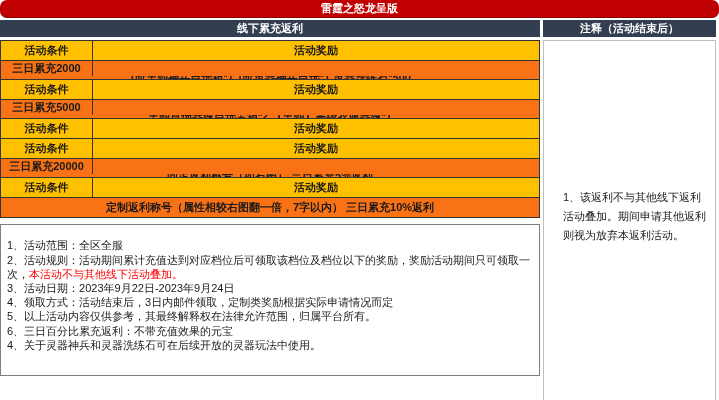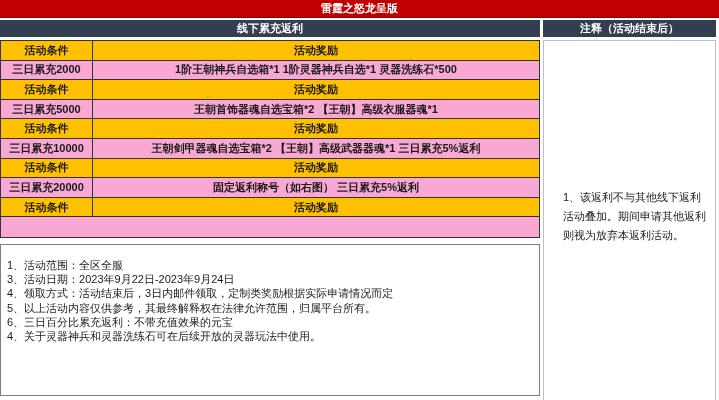--- a/index.html
+++ b/index.html
@@ -8,37 +8,38 @@
     background:#ffffff;
     color:#1a1a1a;
     font-family:"Liberation Sans","DejaVu Sans",sans-serif;
     overflow:hidden;
   }
   .title-bar {
     height:17px; background:#c00000;
     color:#ffffff; font-weight:bold; font-size:11px;
     display:flex; align-items:center; justify-content:center;
     border-bottom:1px solid #8b0000;
+    border-radius:7px;
   }
   .content { display:flex; margin-top:2px; }
   .left-section { width:540px;border-radius:31px; }
   .right-section { width:173px; margin-left:3px; }
   .nav-header {
     height:17px; background:#333f50;
     color:#ffffff; font-weight:bold; font-size:11px;
     display:flex; align-items:center; justify-content:center;
   }
   .table { margin-top:3px; border:1px solid #333333;text-align:right; }
   .row {
     display:flex; height:19.6px; box-sizing:border-box;
     border-bottom:1px solid #333333;
   }
   .row:last-child { border-bottom:none; }
   .row.yellow { background:#ffc000; }
-  .row.white { background:#f9a8d4; }
+  .row.white { background:#f97316;flex-direction:column; }
   .cell {
     display:flex; align-items:center; justify-content:center;
     font-size:11px; font-weight:bold;
     white-space:nowrap; overflow:hidden;
   }
   .c1 { width:92px; border-right:1px solid #333333; box-sizing:border-box; }
   .c2 { flex:1; }
   .notes {
     margin-top:6px; height:152px; box-sizing:border-box;
     border:1px solid #7f7f7f;
@@ -82,45 +83,43 @@
         </div>
         <div class="row white">
           <div class="cell c1">三日累充5000</div>
           <div class="cell c2">王朝首饰器魂自选宝箱*2 【王朝】高级衣服器魂*1</div>
         </div>
 
         <div class="row yellow">
           <div class="cell c1">活动条件</div>
           <div class="cell c2">活动奖励</div>
         </div>
-        <div class="row white">
-          <div class="cell c1">三日累充10000</div>
-          <div class="cell c2">王朝剑甲器魂自选宝箱*2 【王朝】高级武器器魂*1 三日累充5%返利</div>
-        </div>
 
         <div class="row yellow">
           <div class="cell c1">活动条件</div>
           <div class="cell c2">活动奖励</div>
         </div>
         <div class="row white">
           <div class="cell c1">三日累充20000</div>
           <div class="cell c2">固定返利称号（如右图） 三日累充5%返利</div>
         </div>
 
         <div class="row yellow">
           <div class="cell c1">活动条件</div>
           <div class="cell c2">活动奖励</div>
         </div>
         <div class="row white">
+          <div class="cell c2">定制返利称号（属性相较右图翻一倍，7字以内） 三日累充10%返利</div>
         </div>
 
       </div>
 
       <div class="notes">
         <div class="note"><span>1、活动范围：全区全服</span></div>
+        <div class="note"><span>2、活动规则：活动期间累计充值达到对应档位后可领取该档位及档位以下的奖励，奖励活动期间只可领取一次，</span><span class="red">本活动不与其他线下活动叠加。</span></div>
         <div class="note"><span>3、活动日期：2023年9月22日-2023年9月24日</span></div>
         <div class="note"><span>4、领取方式：活动结束后，3日内邮件领取，定制类奖励根据实际申请情况而定</span></div>
         <div class="note"><span>5、以上活动内容仅供参考，其最终解释权在法律允许范围，归属平台所有。</span></div>
         <div class="note"><span>6、三日百分比累充返利：不带充值效果的元宝</span></div>
         <div class="note"><span>4、关于灵器神兵和灵器洗练石可在后续开放的灵器玩法中使用。</span></div>
       </div>
     </div>
 
     <div class="right-section">
       <div class="nav-header">注释（活动结束后）</div>

